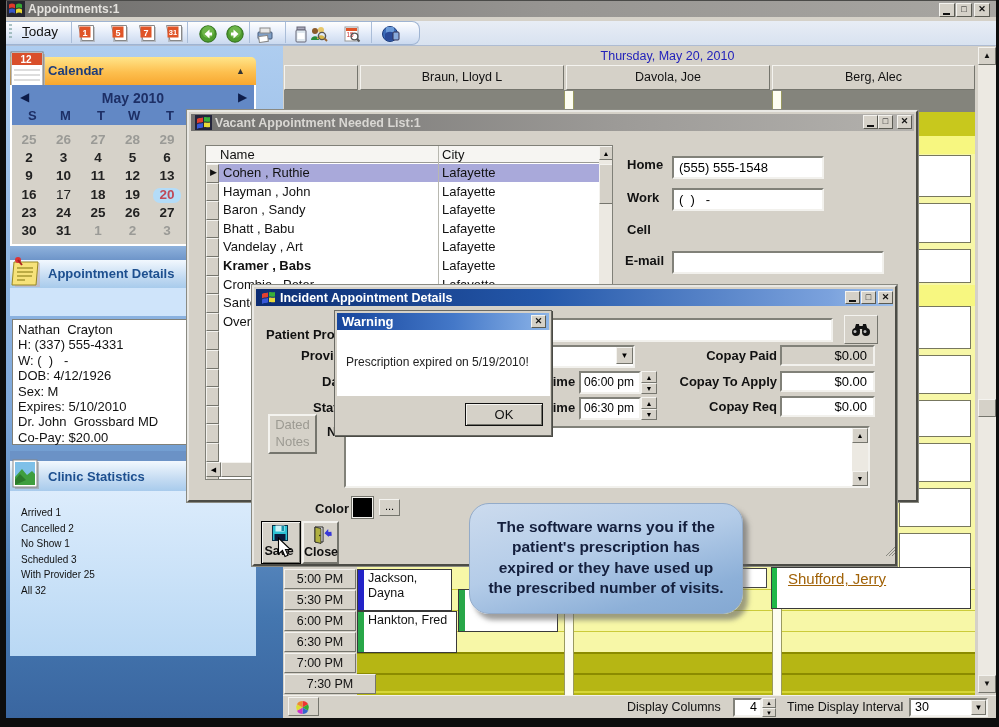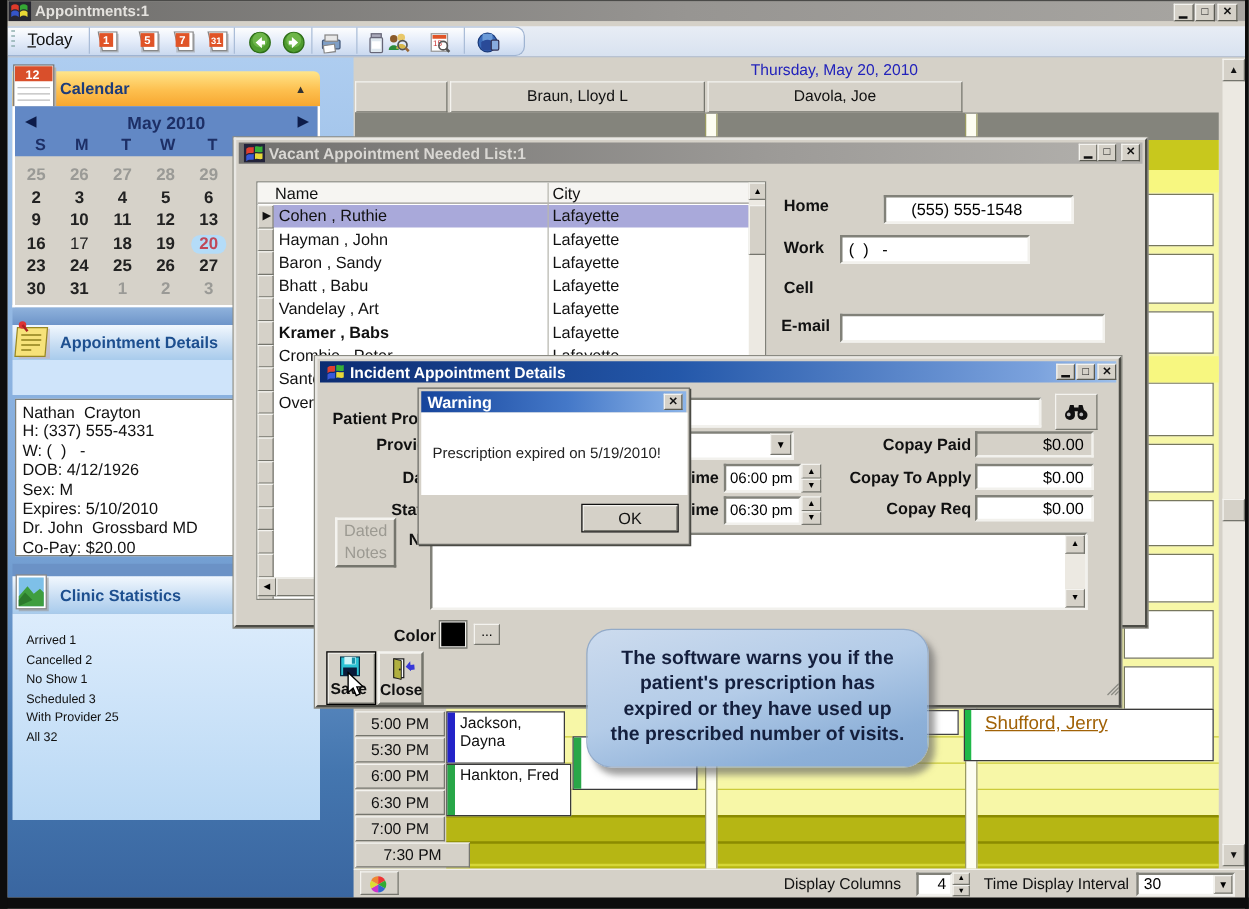--- a/index.html
+++ b/index.html
@@ -234,20 +234,21 @@
 <div class="abs" style="left:21px; top:505px; font-size:10px; color:#111; line-height:15.5px;">
 Arrived 1<br>Cancelled 2<br>No Show 1<br>Scheduled 3<br>With Provider 25<br>All 32
 </div>
 
 <div class="abs" style="left:283px; top:46px; width:713px; height:649px; background:#d5d1c8;"></div>
 <div class="abs" style="left:360px; top:49px; width:615px; text-align:center; font-size:12.5px; color:#2222bb;">Thursday, May 20, 2010</div>
 
 <div class="raised abs" style="left:284px; top:65px; width:74px; height:25px;"></div>
 <div class="raised abs" style="left:360px; top:65px; width:204px; height:25px; text-align:center; font-size:12.5px; line-height:23px; color:#111;">Braun, Lloyd L</div>
 <div class="raised abs" style="left:566px; top:65px; width:204px; height:25px; text-align:center; font-size:12.5px; line-height:23px; color:#111;">Davola, Joe</div>
+<div class="raised abs" style="left:772px; top:65px; width:203px; height:25px; text-align:center; font-size:12.5px; line-height:23px; color:#111;">Berg, Alec</div>
 
 <div class="abs" style="left:284px; top:90px; width:691px; height:22px; background:#84847c;"></div>
 
 <div class="abs" style="left:284px; top:112px; width:691px; height:541px; background:#f7f7a7;"></div>
 <div class="abs" style="left:284px; top:653px; width:691px; height:42px; background:#b6b614;"></div>
 <div class="abs" style="left:284px; top:589px; width:691px; height:1px; background:#cbcb3a;"></div>
 <div class="abs" style="left:284px; top:610px; width:691px; height:1px; background:#cbcb3a;"></div>
 <div class="abs" style="left:284px; top:631px; width:691px; height:1px; background:#cbcb3a;"></div>
 <div class="abs" style="left:284px; top:652px; width:691px; height:2px; background:#8b8b00;"></div>
 <div class="abs" style="left:284px; top:673px; width:691px; height:2px; background:#8b8b00;"></div>
@@ -394,21 +395,21 @@
   <div class="abs" style="left:393px; top:0; width:14px; height:335px; background:#ece9e2;"></div>
   <div class="raised abs" style="left:393px; top:0; width:14px; height:14px; text-align:center; font-size:7px; line-height:13px;">▲</div>
   <div class="raised abs" style="left:393px; top:18px; width:14px; height:40px;"></div>
  </div>
 
  <div class="abs" style="left:17px; top:350px; width:406px; height:15px; background:#ece9e2;"></div>
  <div class="raised abs" style="left:17px; top:350px; width:15px; height:15px; text-align:center; font-size:7px; line-height:14px;">◀</div>
  <div class="raised abs" style="left:32px; top:350px; width:120px; height:15px;"></div>
 
  <div class="abs" style="left:438px; top:45px; font-size:13px; font-weight:bold; color:#111;">Home</div>
- <div class="sunken abs" style="left:483px; top:44px; width:152px; height:23px; font-size:13px; line-height:19px; padding-left:20px;margin-left:35px;">(555) 555-1548</div>
+ <div class="sunken abs" style="left:483px; top:44px; width:152px; height:23px; font-size:13px; line-height:19px; padding-left:5px;">(555) 555-1548</div>
  <div class="abs" style="left:438px; top:78px; font-size:13px; font-weight:bold; color:#111;">Work</div>
  <div class="sunken abs" style="left:483px; top:76px; width:152px; height:23px; font-size:13px; line-height:19px; padding-left:5px;">( &nbsp;) &nbsp; -</div>
  <div class="abs" style="left:438px; top:110px; font-size:13px; font-weight:bold; color:#111;">Cell</div>
  <div class="abs" style="left:436px; top:141px; font-size:13px; font-weight:bold; color:#111;">E-mail</div>
  <div class="sunken abs" style="left:483px; top:139px; width:212px; height:23px;"></div>
 </div>
 
 <div class="win abs" style="left:252px; top:285px; width:645px; height:281px;">
 
  <div class="abs" style="left:2px; top:2px; width:637px; height:17px; background:linear-gradient(90deg,#0c2c72,#2458aa 45%,#7ba2dd 90%,#9dbfea);"></div>

